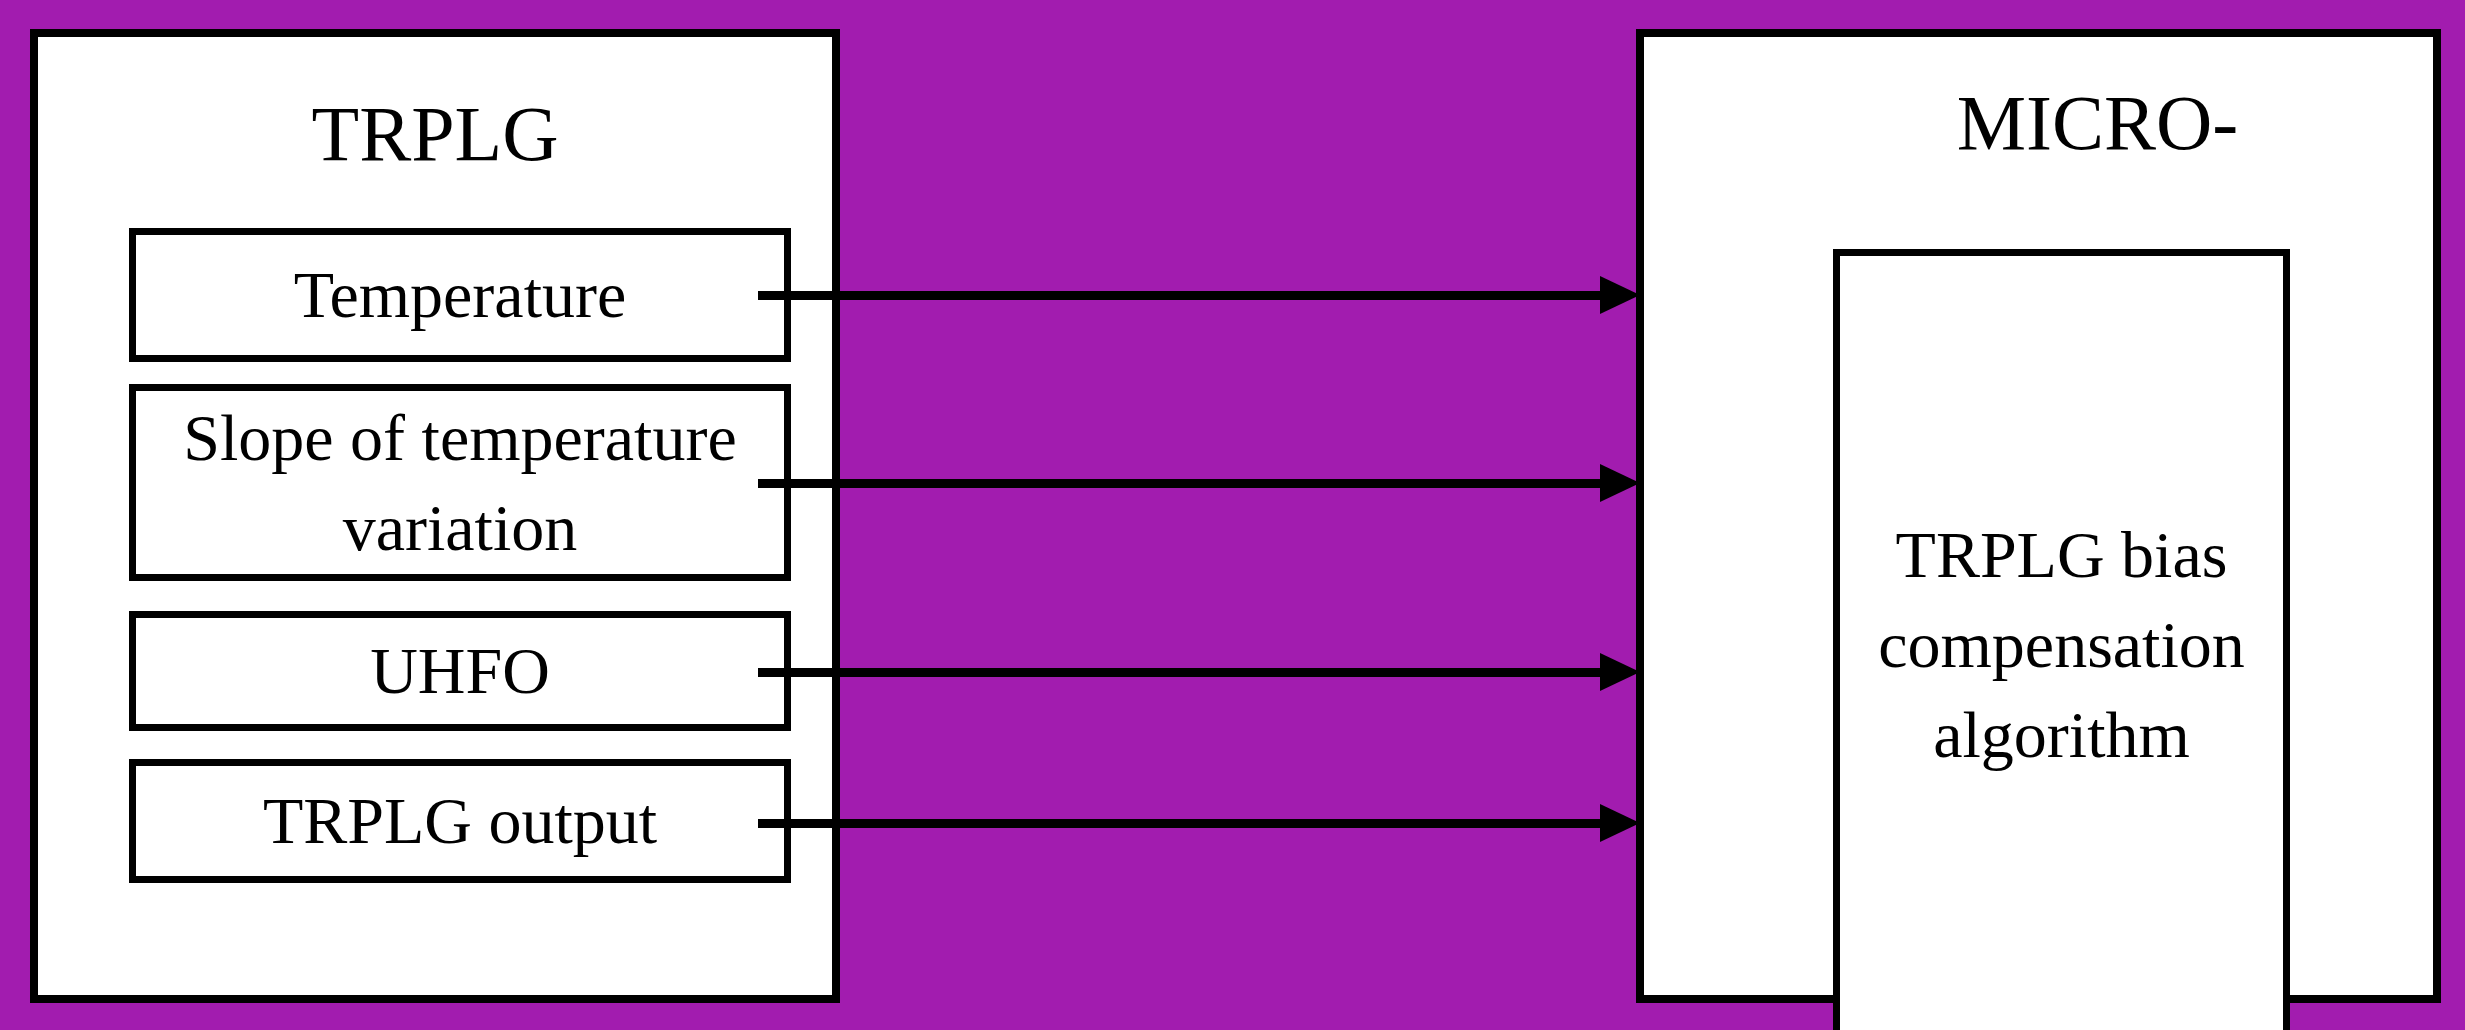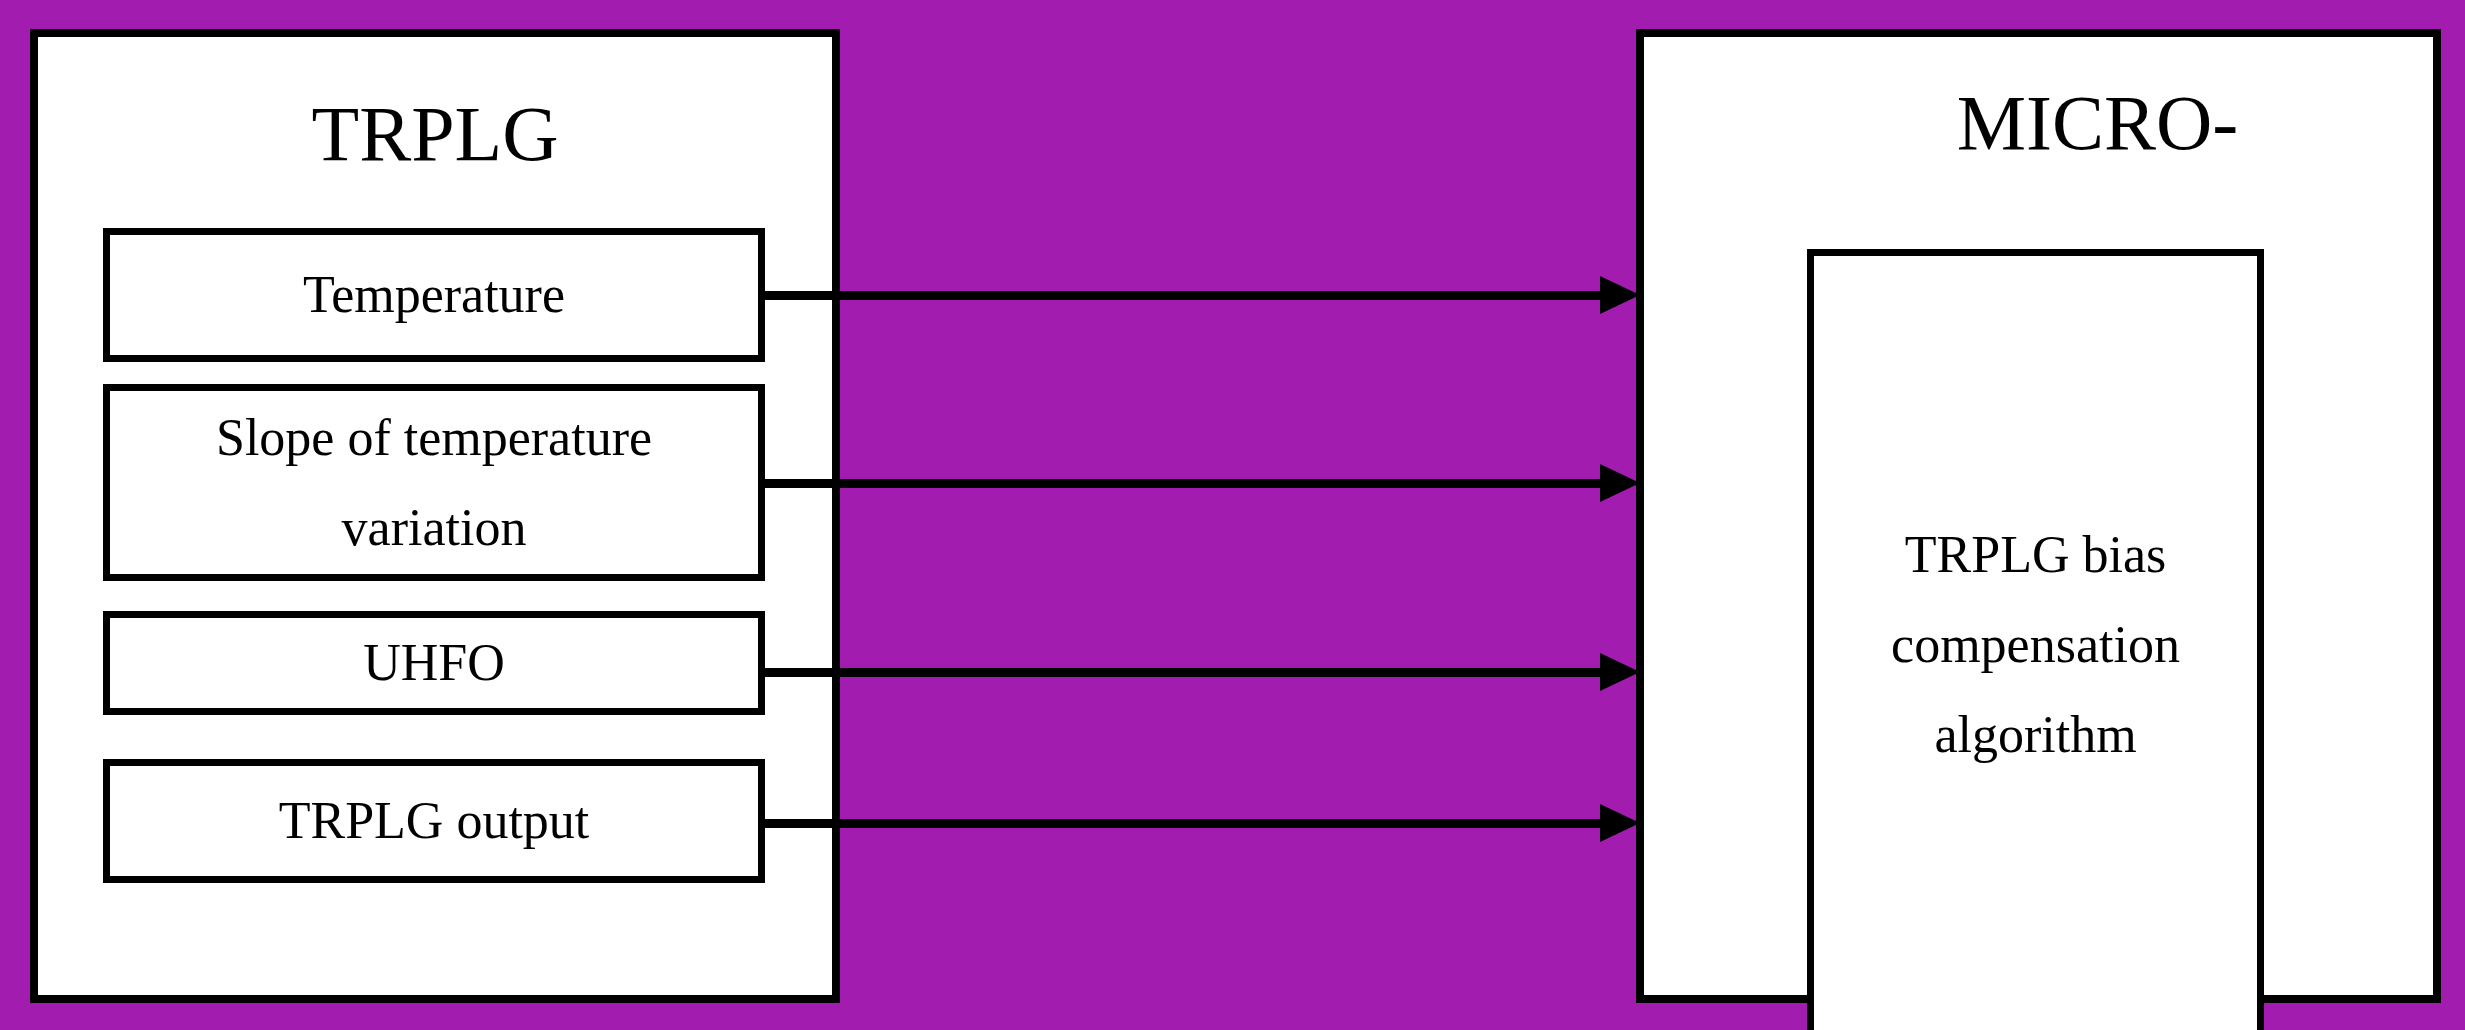--- a/index.html
+++ b/index.html
@@ -31,22 +31,23 @@
 
   
   .inner-box {
     border: 7px solid #000000;
     background: #ffffff;
     display: flex;
     flex-direction: column;
     align-items: center;
     justify-content: center;
     text-align: left;
-    font-size: 52px;
+    font-size: 66px;
     line-height: 90px;
+    margin-left: 26px;
   }
   .inner-box .line { white-space: nowrap; }
 
   
   .arrow-shaft {
     height: 9px;
     background: #000000;
   }
   .arrow-head {
     width: 0;
@@ -66,21 +67,21 @@
 
   <div class="abs inner-box" style="left:103px; top:228px; width:662px; height:134px;">
     <div class="line">Temperature</div>
   </div>
 
   <div class="abs inner-box" style="left:103px; top:384px; width:662px; height:197px;">
     <div class="line">Slope of temperature</div>
     <div class="line">variation</div>
   </div>
 
-  <div class="abs inner-box" style="left:103px; top:611px; width:662px; height:104px;">
+  <div class="abs inner-box" style="left:103px; top:611px; width:662px; height:120px;">
     <div class="line">UHFO</div>
   </div>
 
   <div class="abs inner-box" style="left:103px; top:759px; width:662px; height:124px;">
     <div class="line">TRPLG output</div>
   </div>
 
   <div>
     <div class="abs arrow-shaft" style="left:758px; top:291px; width:842px;"></div>
     <div class="abs arrow-head" style="left:1600px; top:276px;"></div>

